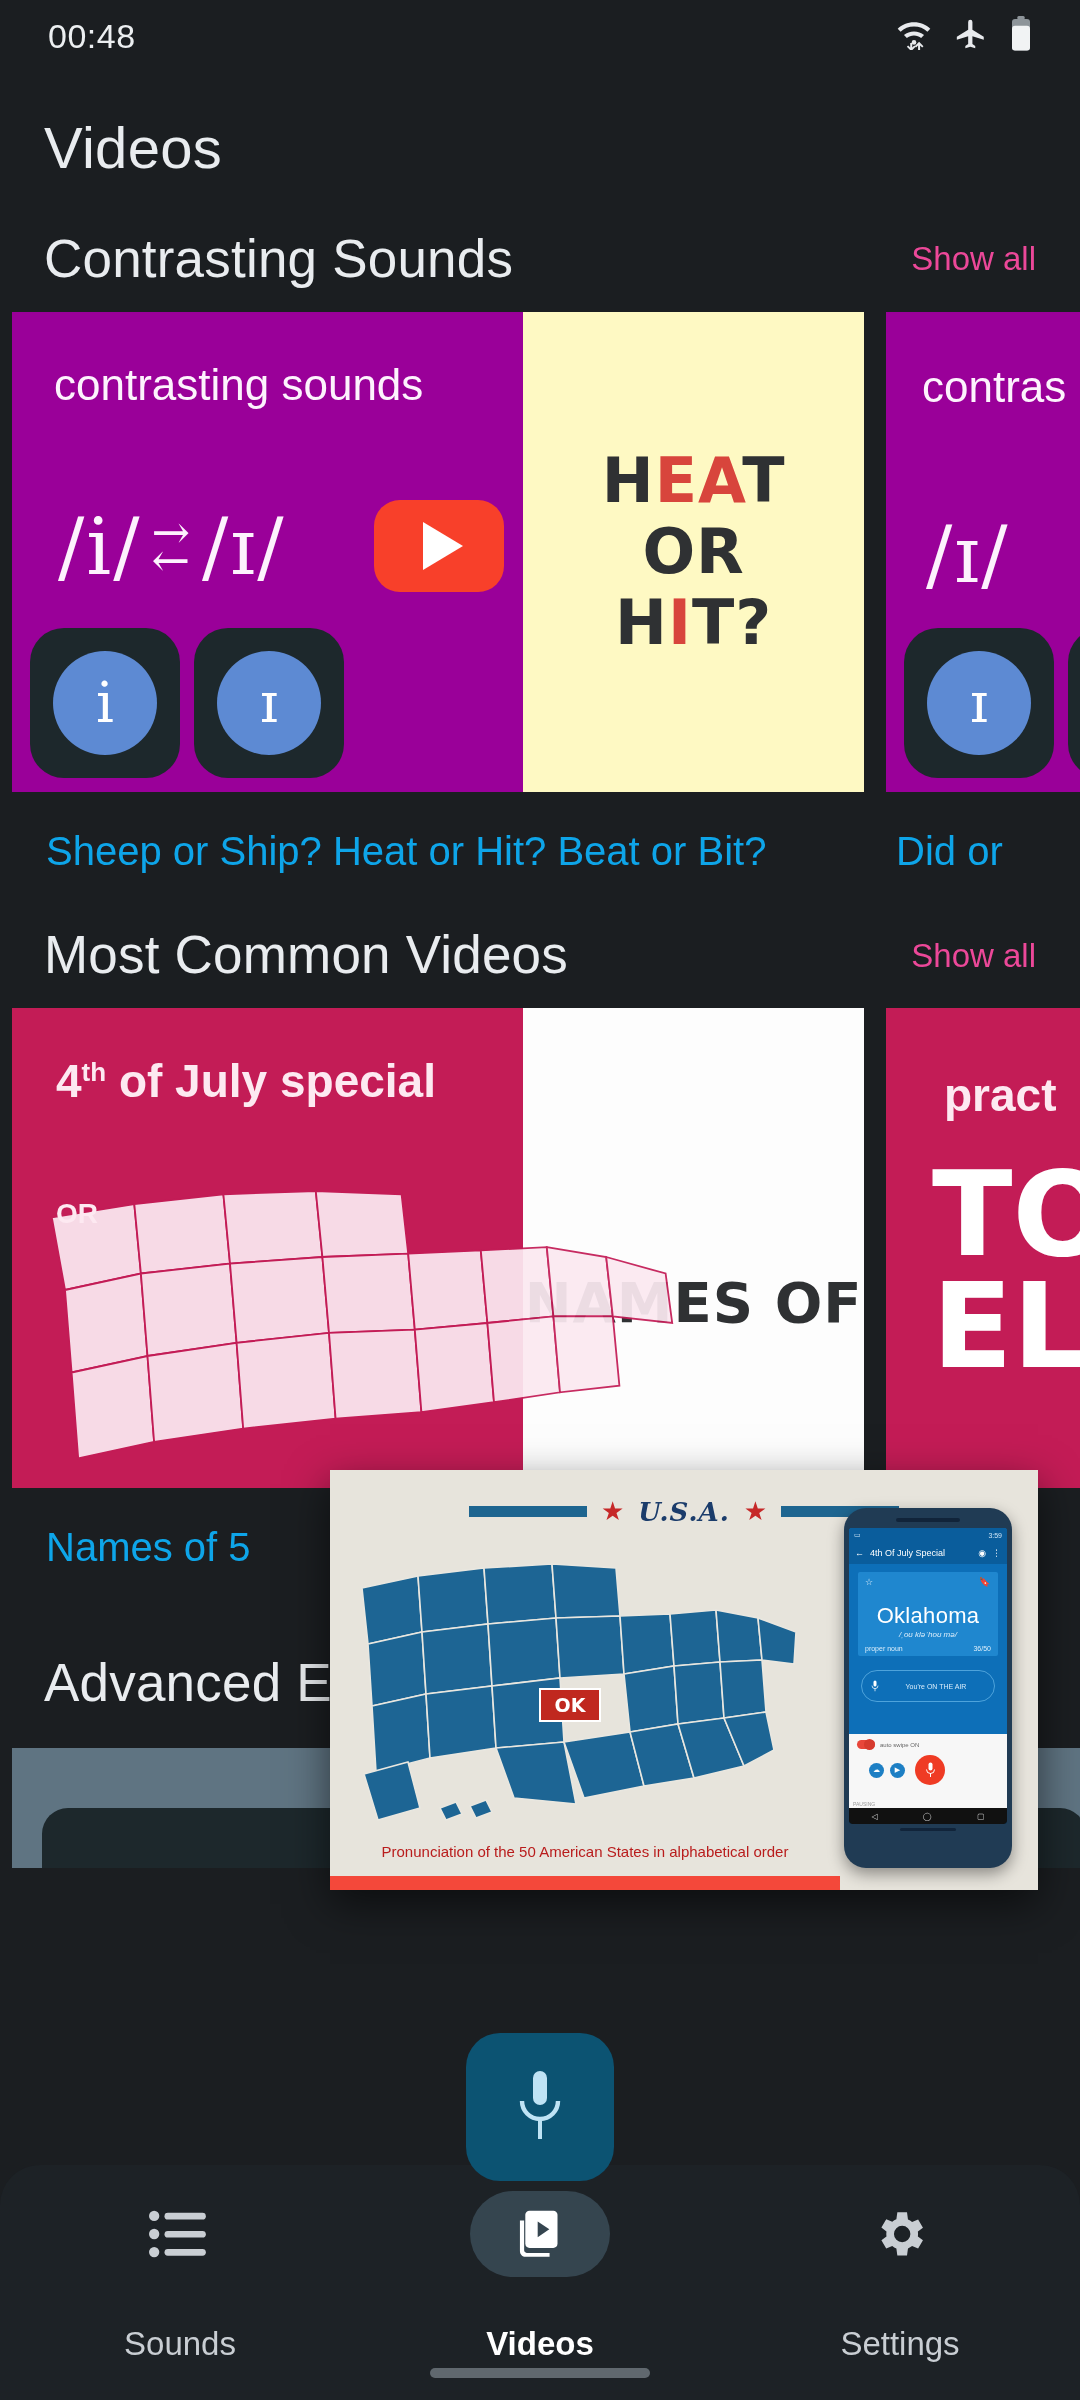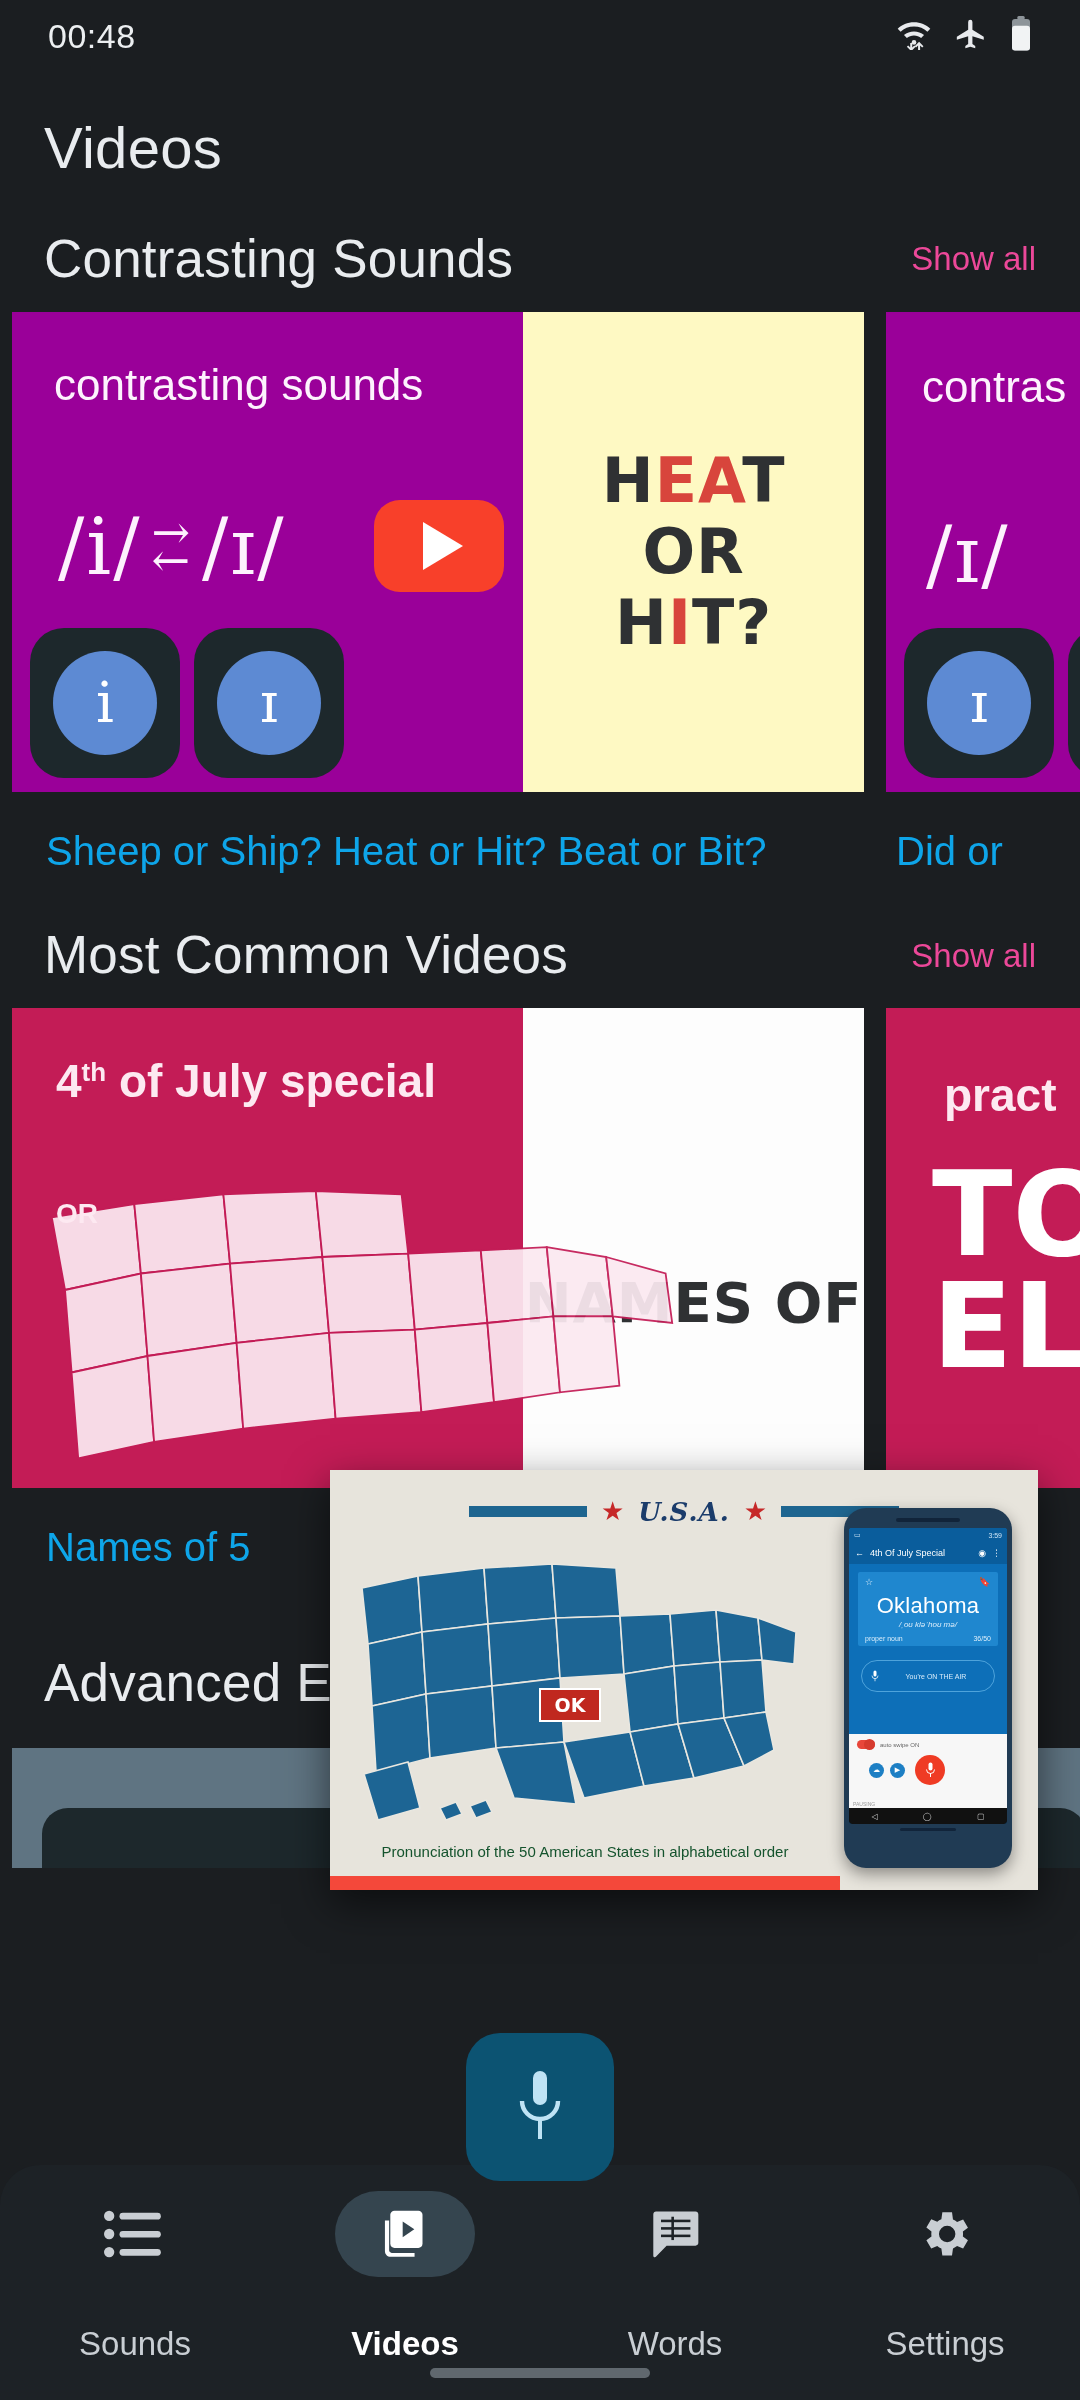--- a/index.html
+++ b/index.html
@@ -171,21 +171,21 @@
   }
   .pv-bar{ width:118px;height:11px;background:#1e6590; }
   .pv-usa-text{
     font-family:"DejaVu Serif", serif; font-style:italic; font-weight:bold;
     font-size:26px; color:#1b3c6b; letter-spacing:1px;
   }
   .pv-star{ color:#c62828; font-size:26px; }
   .pv-map{ position:absolute; left:14px; top:66px; width:470px; height:290px; }
   .pv-cap{
     position:absolute; left:0; right:198px; bottom:30px; text-align:center;
-    font-size:15px; color:#14532d;
+    font-size:15px; color:#b91c1c;
   }
   .pv-redbar{
     position:absolute; left:0; bottom:0; width:72%; height:14px; background:#f4483a;
   }
   .ok-tag{
     position:absolute; left:209px; top:218px; width:62px; height:34px;
     background:#c0281f; border:2px solid #fff;
     display:flex; align-items:center; justify-content:center;
     font-size:19px; font-weight:bold; color:#fff;
     font-family:"DejaVu Sans", sans-serif;
@@ -210,21 +210,21 @@
   }
   .ph-appbar{
     height:22px;background:#0a5d9c;display:flex;align-items:center;
     gap:6px;padding:0 6px;font-size:9px;color:#fff;
   }
   .ph-card{
     margin:8px 9px 0 9px;background:#1f87cf;border-radius:2px;padding:5px 7px 4px 7px;
     position:relative;
   }
   .ph-card-icons{ display:flex;justify-content:space-between;font-size:9px;color:#d8ecfa; }
-  .ph-word{ text-align:center;font-size:22px;color:#fff;margin-top:6px;letter-spacing:.3px; }
+  .ph-word{ text-align:center;font-size:22px;color:#fff;margin-top:16px;letter-spacing:.3px; }
   .ph-ipa{ text-align:center;font-size:8px;color:#dceefb;margin-top:1px;font-style:italic;}
   .ph-meta{
     display:flex;justify-content:space-between;font-size:7px;color:#dceefb;margin-top:6px;
   }
   .ph-mic-bar{
     margin:14px 12px 0 12px;height:32px;border:1px solid #4ea3db;border-radius:18px;
     display:flex;align-items:center;gap:8px;padding:0 9px;
   }
   .ph-mic-bar span{ font-size:7px;color:#d8ecfa; }
   .ph-bottom{
@@ -575,34 +575,20 @@
     <div class="navicon">
       <svg width="60" height="56" viewBox="0 0 24 24">
           <path fill="#ffffff" d="M7.5 2h10.2c1 0 1.8.8 1.8 1.8v12.4c0 1-.8 1.8-1.8 1.8H7.5c-1 0-1.8-.8-1.8-1.8V3.8C5.7 2.8 6.5 2 7.5 2z"></path>
           <path fill="#35454f" d="M11 6.6l5 3.4-5 3.4z"></path>
           <path fill="#ffffff" d="M3.4 6.2v13.2c0 1.3 1.1 2.4 2.4 2.4h10.3v-1.7H6.3c-.6 0-1.1-.5-1.1-1.1V6.2z"></path>
         </svg>
     </div>
     <div class="navlabel">Videos</div>
   </div>
 
-  <div class="navitem">
-    <div class="navicon">
-      <svg width="56" height="56" viewBox="0 0 24 24">
-          <path fill="#c9ced3" d="M3.2 2.4h17.6c.7 0 1.2.5 1.2 1.2v12.2c0 .7-.5 1.2-1.2 1.2H8.4L3.8 21.8c-.4.4-1.1.1-1.1-.5V3.6c0-.7.5-1.2 1.2-1.2z"></path>
-          <g stroke="#1d2226" stroke-width="1.1">
-            <line x1="6" y1="6.4" x2="18.6" y2="6.4"></line>
-            <line x1="6" y1="9.6" x2="18.6" y2="9.6"></line>
-            <line x1="6" y1="12.8" x2="18.6" y2="12.8"></line>
-            <line x1="11" y1="4.6" x2="11" y2="14.6"></line>
-          </g>
-        </svg>
-    </div>
-    <div class="navlabel">Words</div>
-  </div>
 
   <div class="navitem">
     <div class="navicon">
       <svg width="58" height="58" viewBox="0 0 24 24">
           <path fill="#c9ced3" d="M19.4 13a7.6 7.6 0 0 0 0-2l2.1-1.6-2-3.4-2.5 1a7.6 7.6 0 0 0-1.7-1L14.9 3h-4l-.4 2.9c-.6.3-1.2.6-1.7 1l-2.5-1-2 3.4L6.4 11a7.6 7.6 0 0 0 0 2l-2.1 1.6 2 3.4 2.5-1c.5.4 1.1.8 1.7 1l.4 2.9h4l.4-2.9c.6-.3 1.2-.6 1.7-1l2.5 1 2-3.4zM12.9 15.4a3.4 3.4 0 1 1 0-6.8 3.4 3.4 0 0 1 0 6.8z"></path>
         </svg>
     </div>
     <div class="navlabel">Settings</div>
   </div>
 

